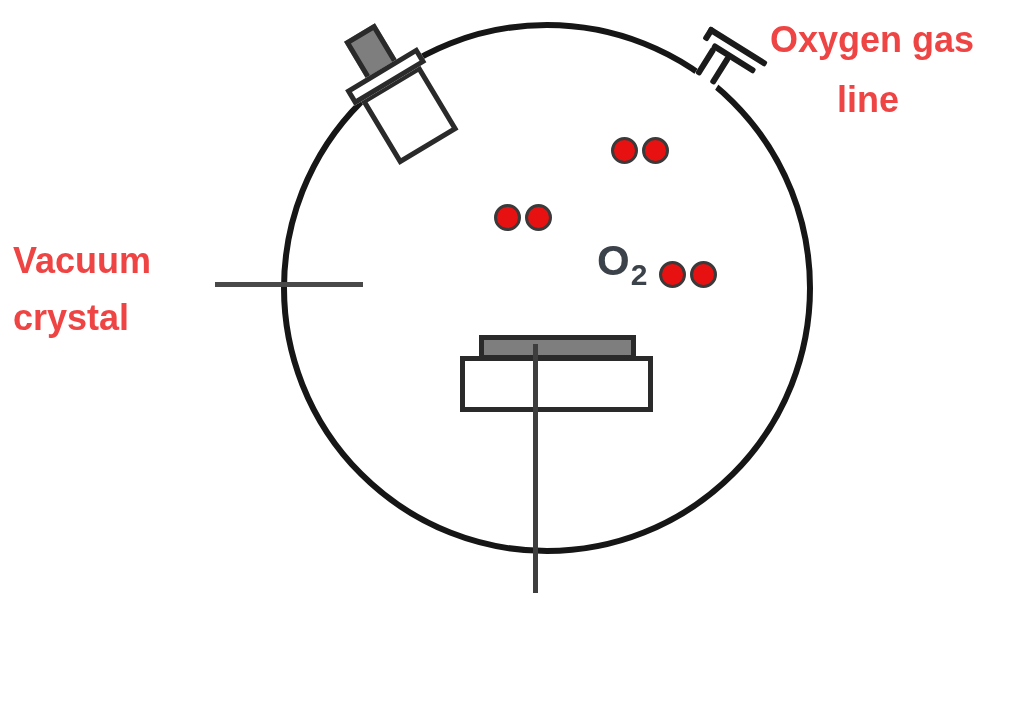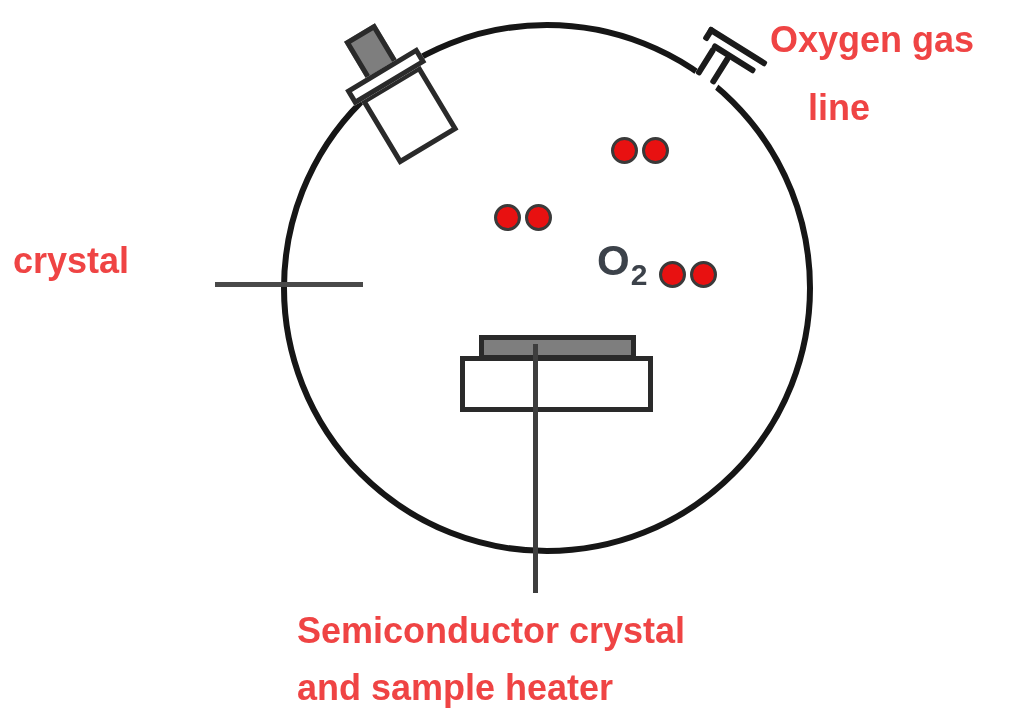--- a/index.html
+++ b/index.html
@@ -120,21 +120,21 @@
   
   .lbl {
     color: #ef4444;
     font-size: 36px;
     font-weight: bold;
     line-height: 57px;
     white-space: nowrap;
   }
   .lbl-vacuum   { left: 13px;  top: 232px; }
   .lbl-oxy-1    { left: 770px; top: 18px;  line-height: 44px; }
-  .lbl-oxy-2    { left: 808px; top: 78px;  line-height: 44px; margin-top: 8px; }
+  .lbl-oxy-2    { left: 837px; top: 78px;  line-height: 44px; }
   .lbl-sample   { left: 297px; top: 602px; }
 
   .o2-formula {
     left: 597px; top: 192px;
     color: #3c424a;
     font-weight: bold;
     line-height: 44px;
     white-space: nowrap;
     margin-top: 47px;
   }
@@ -180,24 +180,21 @@
     <span class="o2-symbol">O</span><span class="o2-sub">2</span>
   </div>
 
   <div class="abs crystal-slab"></div>
   <div class="abs sample-heater"></div>
 
   <div class="abs leader-h"></div>
   <div class="abs leader-v"></div>
 
   <div class="abs lbl lbl-vacuum">
+    <div>Vacuum</div>
     <div>crystal</div>
   </div>
 
   <div class="abs lbl lbl-oxy-1">Oxygen gas</div>
   <div class="abs lbl lbl-oxy-2">line</div>
 
-  <div class="abs lbl lbl-sample">
-    <div>Semiconductor crystal</div>
-    <div>and sample heater</div>
-  </div>
 
 </div>
 
 </body></html>

